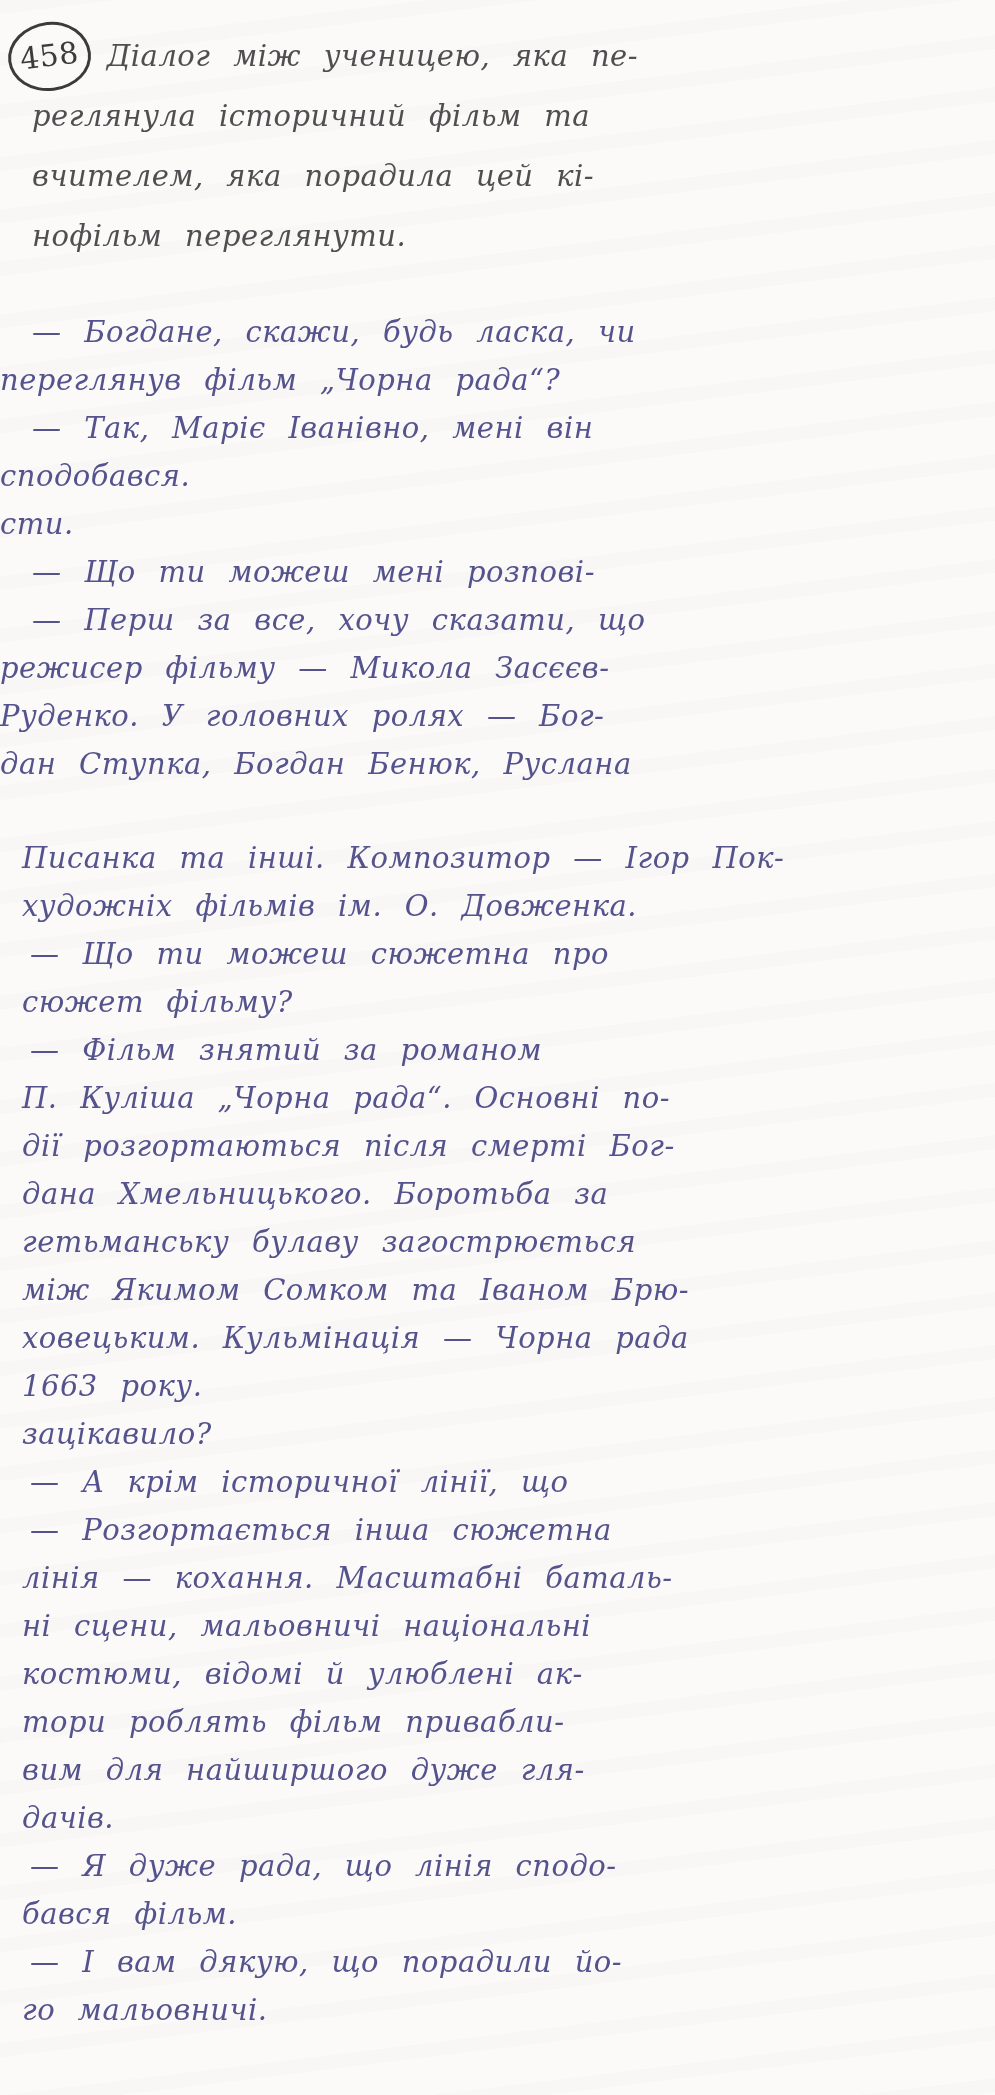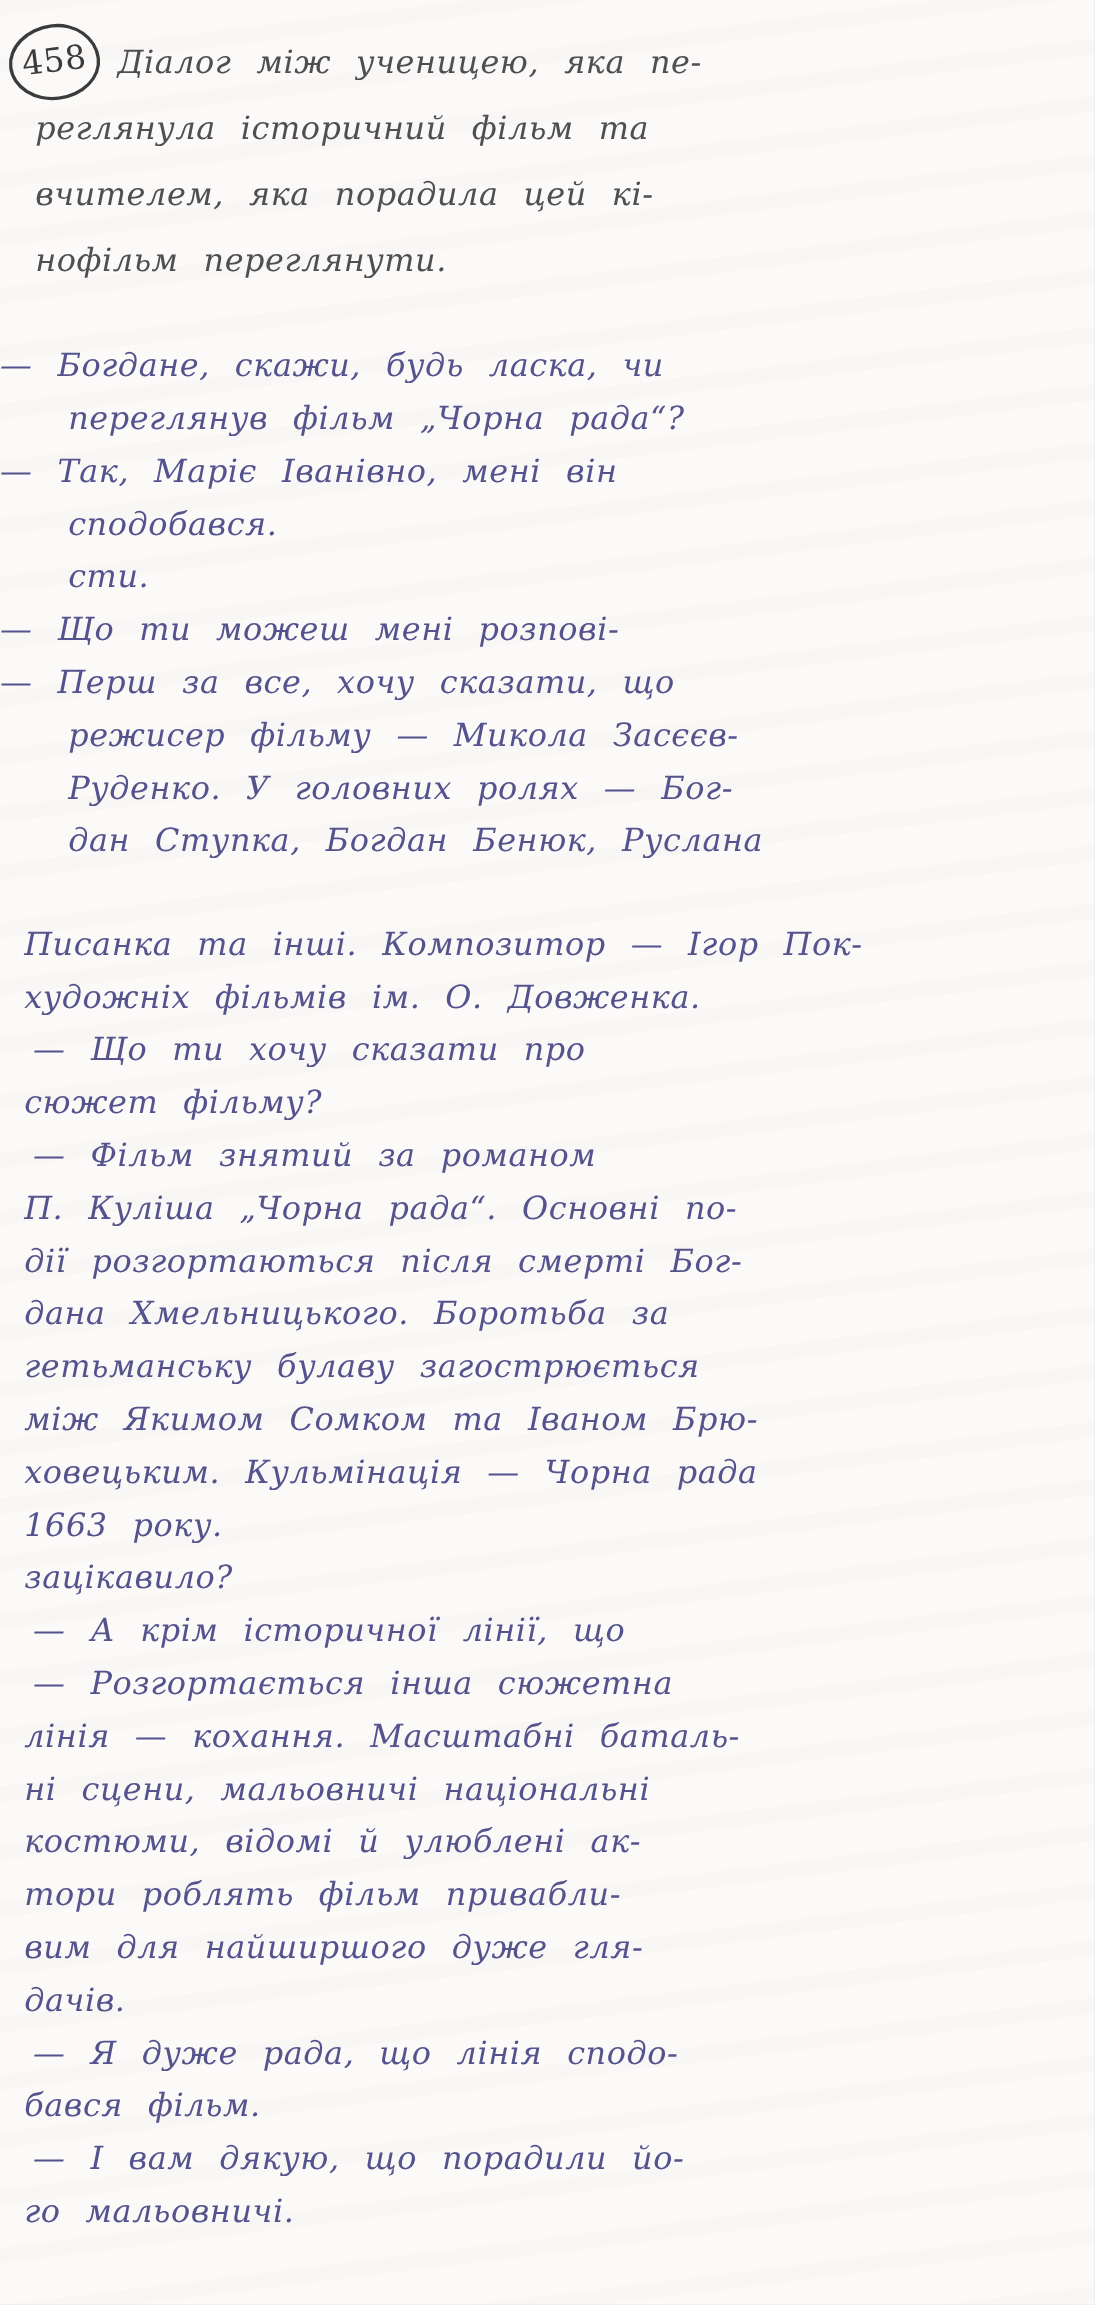--- a/index.html
+++ b/index.html
@@ -45,22 +45,22 @@
     color: var(--ink-circle, #3b3b3b);
     border: 3px solid var(--ink-circle, #3b3b3b);
     border-radius: 52% 48% 50% 50% / 50% 52% 48% 50%;
     padding: 16px 9px 17px 9px;
     margin-right: 16px;
     transform: rotate(-7deg);
     flex: 0 0 auto;
   }
   .gap-after-heading { height: 42px; }
   .gap-page-stitch  { height: 46px; }
-  .part1 .line.dash { }
-  .part1 .line.cont { margin-left: 62px; }
+  .part1 .line.dash { margin-left: 32px; }
+  .part1 .line.cont { }
   .part2 .line.dash { margin-left: 30px; }
   .part2 .line.cont { margin-left: 22px; }
 </style>
 </head>
 <body>
 
 <div class="page">
 
   <div class="heading">
     <div class="line first">
@@ -87,21 +87,21 @@
       <div class="line cont">режисер фільму — Микола Засєєв-</div>
       <div class="line cont">Руденко. У головних ролях — Бог-</div>
       <div class="line cont">дан Ступка, Богдан Бенюк, Руслана</div>
     </div>
 
   <div class="gap-page-stitch"></div>
 
   <div class="part2">
       <div class="line cont">Писанка та інші. Композитор — Ігор Пок-</div>
       <div class="line cont">художніх фільмів ім. О. Довженка.</div>
-      <div class="line dash">— Що ти хочу сказати про</div>
+      <div class="line dash">— Що ти можеш сюжетна про</div>
       <div class="line cont">сюжет фільму?</div>
       <div class="line dash">— Фільм знятий за романом</div>
       <div class="line cont">П. Куліша „Чорна рада“. Основні по-</div>
       <div class="line cont">дії розгортаються після смерті Бог-</div>
       <div class="line cont">дана Хмельницького. Боротьба за</div>
       <div class="line cont">гетьманську булаву загострюється</div>
       <div class="line cont">між Якимом Сомком та Іваном Брю-</div>
       <div class="line cont">ховецьким. Кульмінація — Чорна рада</div>
       <div class="line cont">1663 року.</div>
       <div class="line cont">зацікавило?</div>

